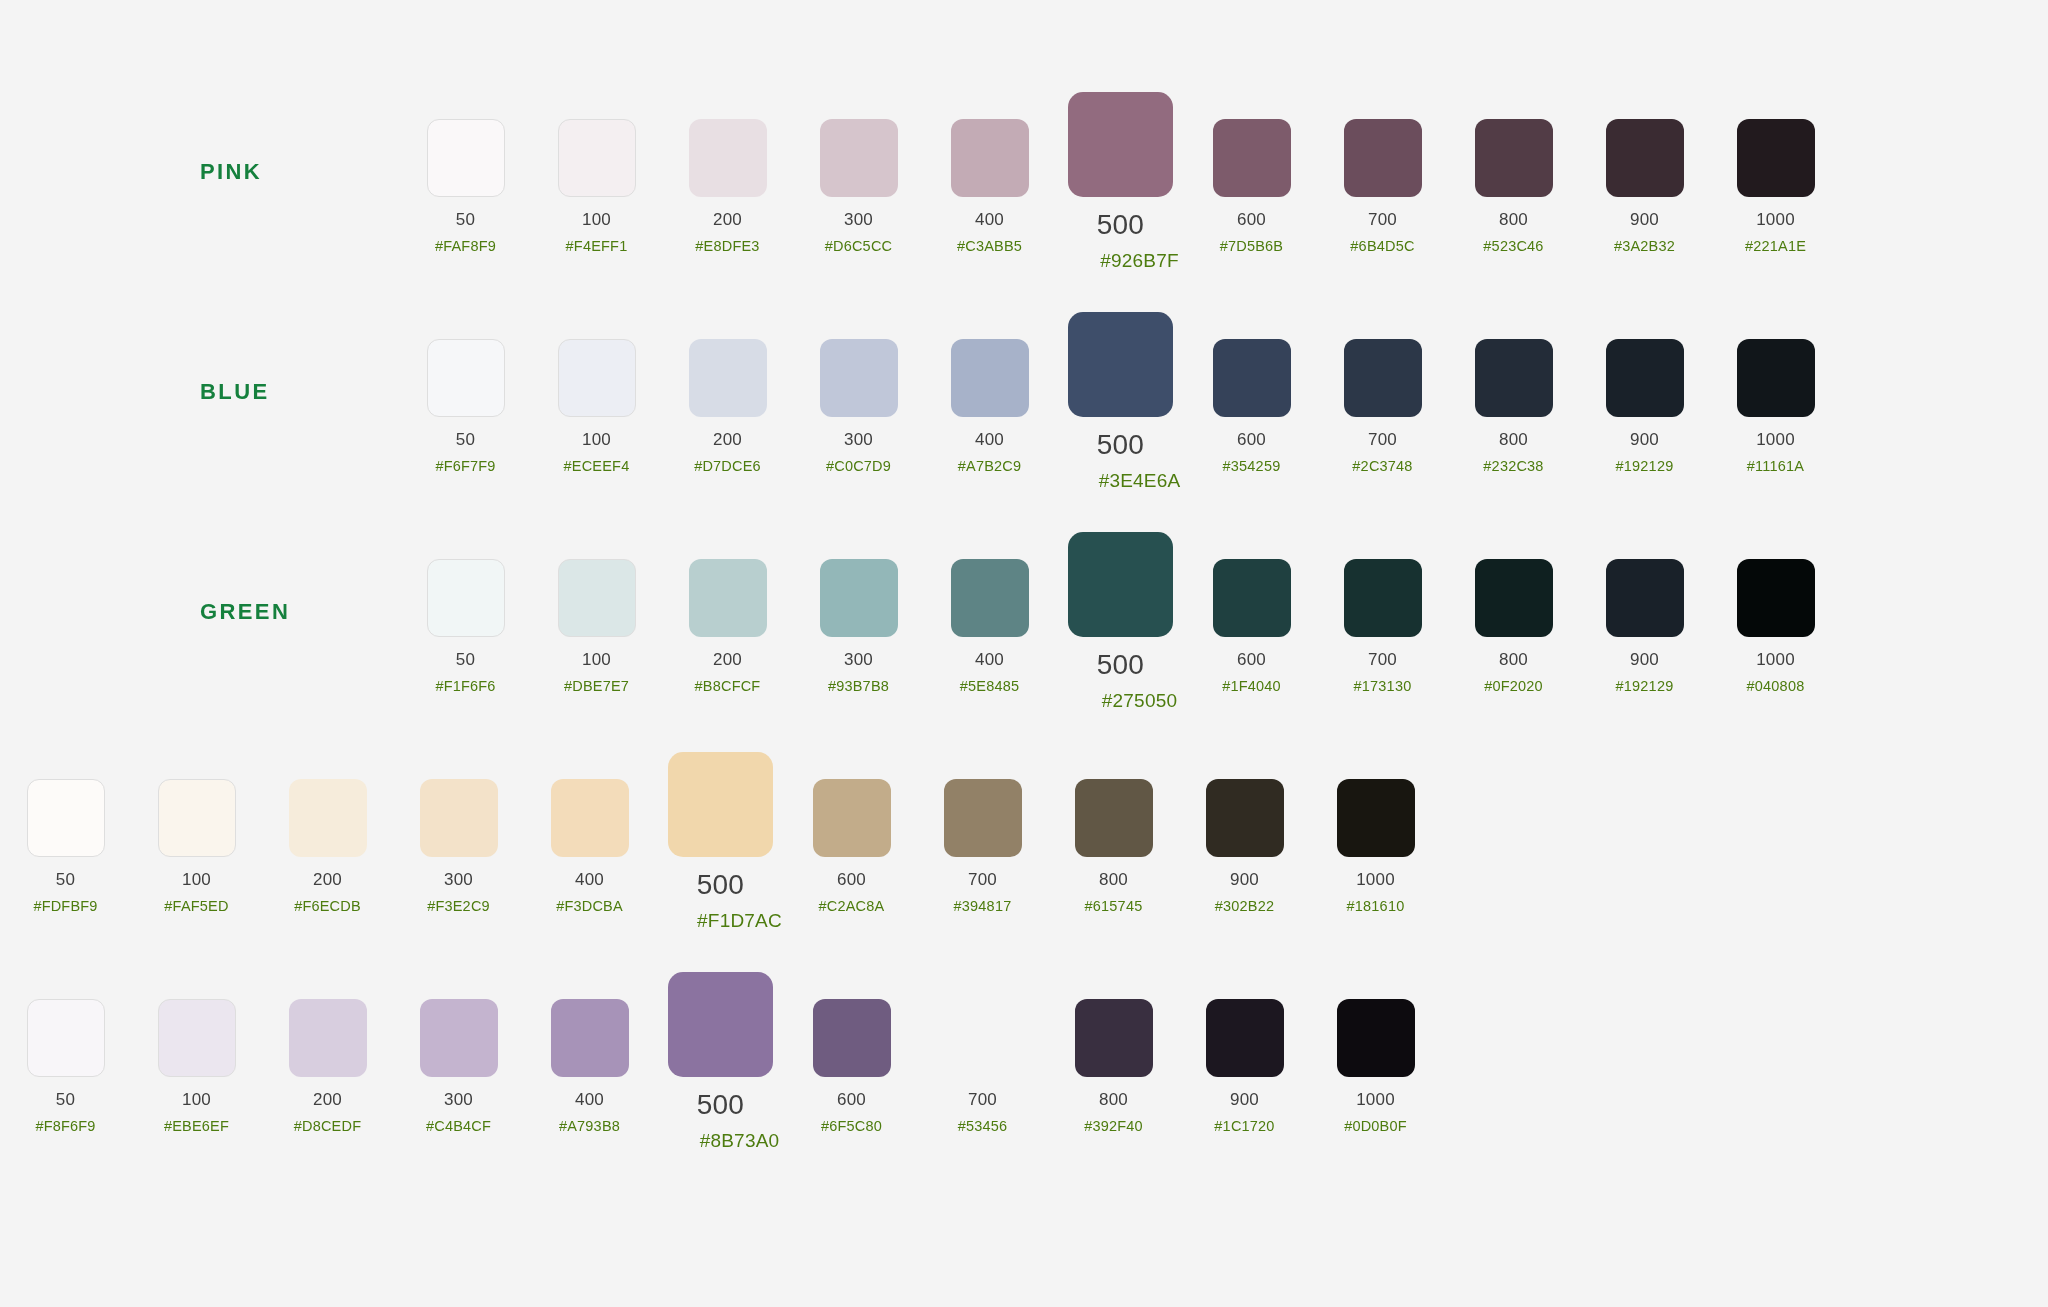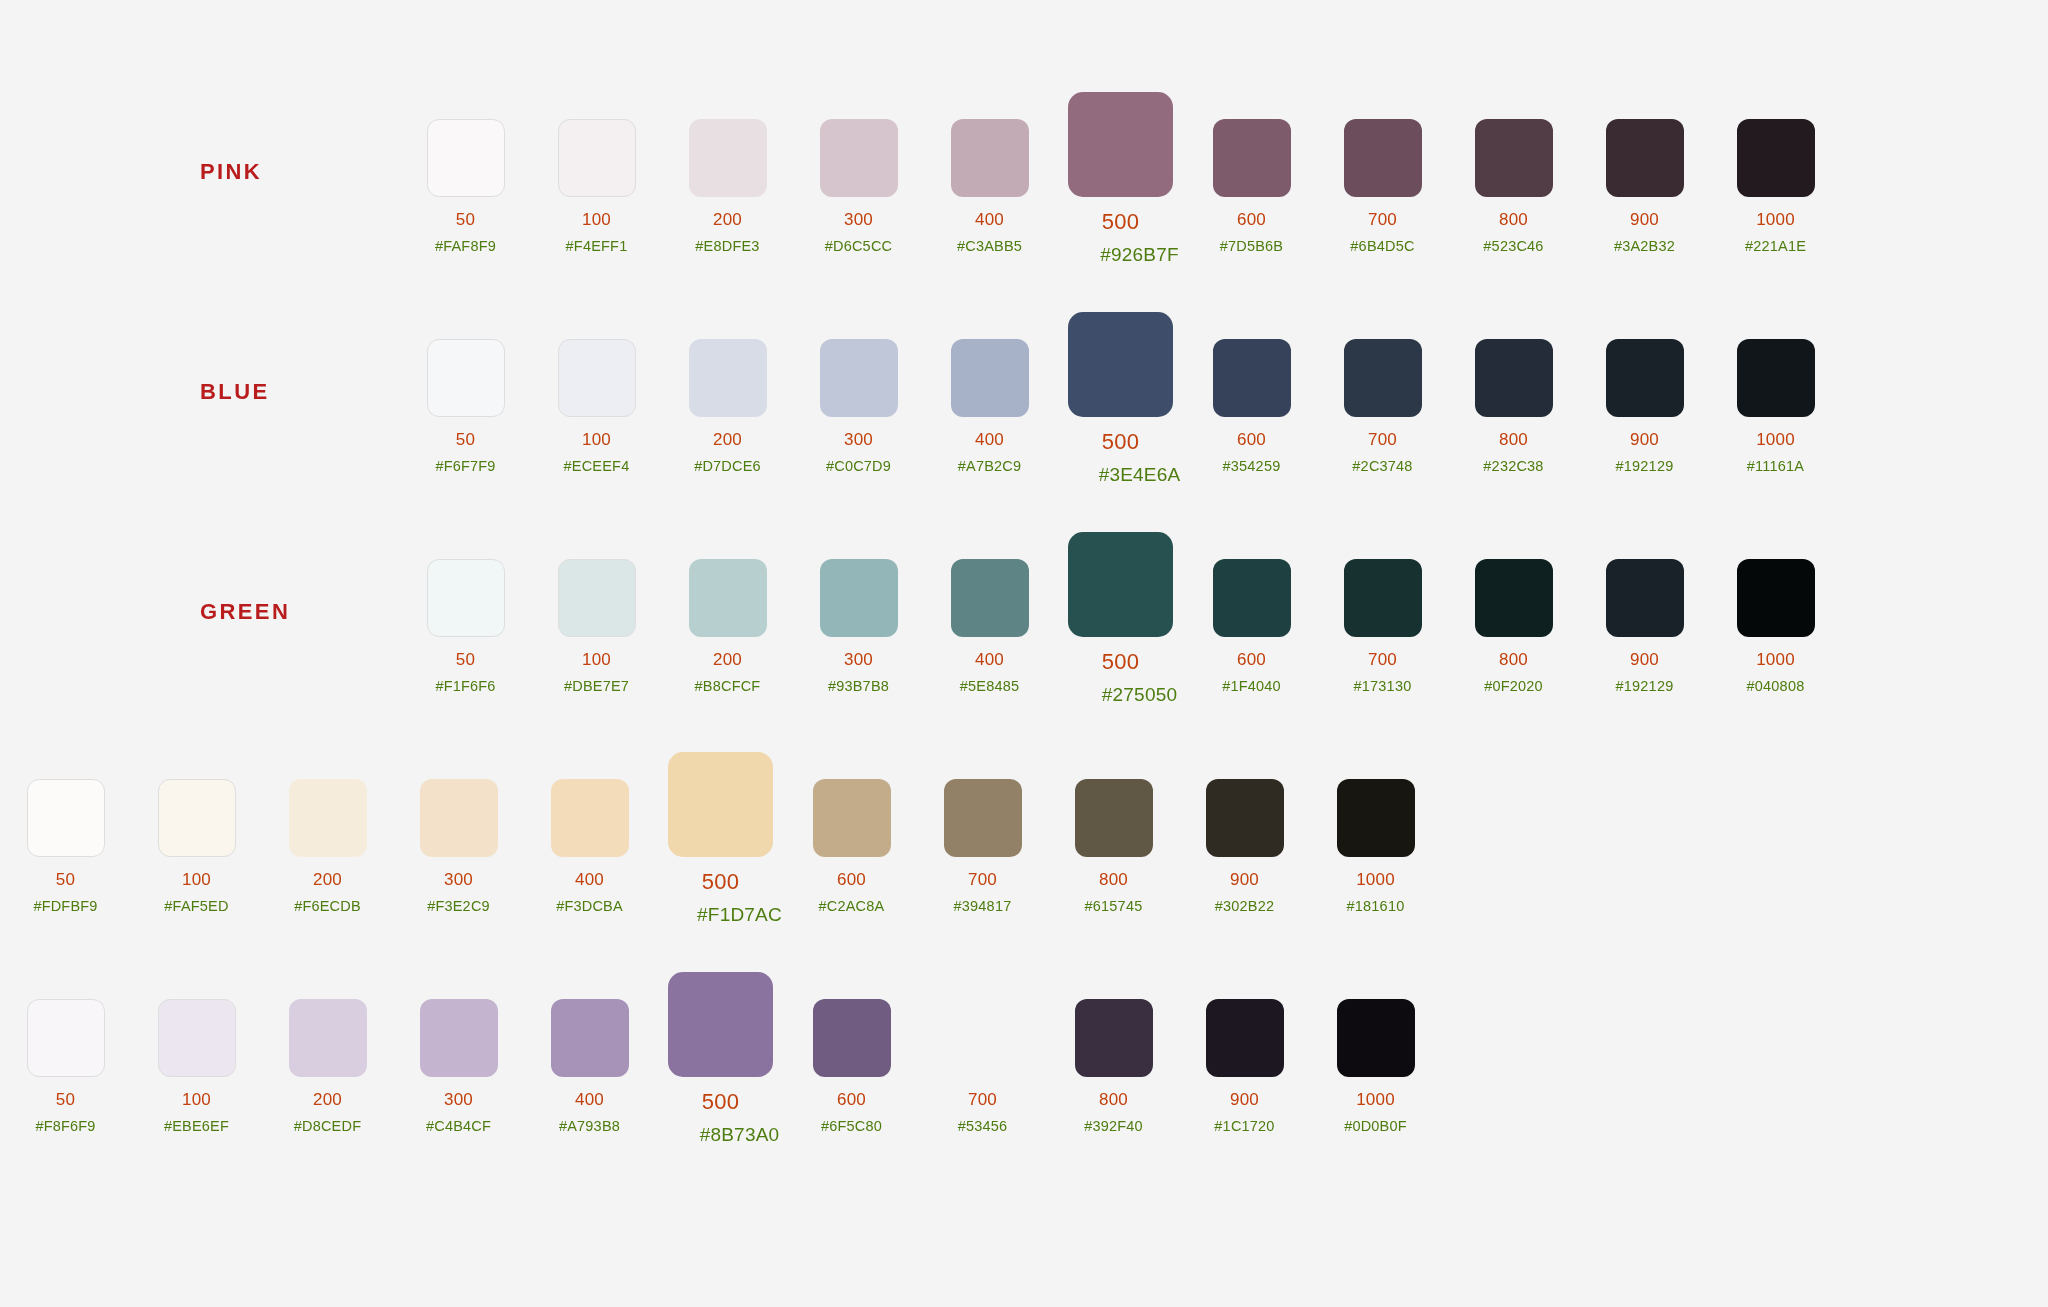--- a/index.html
+++ b/index.html
@@ -44,21 +44,21 @@
     box-sizing: content-box;
     display: flex;
     align-items: center;
     height: 160px;
   }
 
   .row-label {
     font-size: 22px;
     font-weight: bold;
     letter-spacing: 2.4px;
-    color: #b91c1c;
+    color: #15803d;
     white-space: nowrap;
     font-family: "Liberation Sans", sans-serif;
   }
 
   .swatches {
     display: flex;
     align-items: flex-start;
     gap: 0;
   }
 
@@ -83,21 +83,21 @@
 
   .chip-meta {
     display: flex;
     flex-direction: column;
     align-items: center;
   }
 
   .step-label {
     font-size: 17px;
     font-weight: normal;
-    color: #c2410c;
+    color: #404040;
     margin-top: 14px;
     letter-spacing: 0.2px;
     line-height: 1;
   }
 
   .hex-label {
     font-size: 14.5px;
     color: #4d7c0f;
     margin-top: 11px;
     letter-spacing: 0.2px;
@@ -105,21 +105,21 @@
     white-space: nowrap;
   }
 
   
   .swatch-cell.emphasis .chip {
     width: 105px;
     height: 105px;
     border-radius: 15px;
   }
   .swatch-cell.emphasis .step-label {
-    font-size: 22px;
+    font-size: 28px;
   }
   .swatch-cell.emphasis .hex-label {
     font-size: 19px;
     margin-top: 12px;
     margin-left: 38px;
   }
 
   
   .swatch-cell:not(.emphasis) {
     padding-top: 27px;

